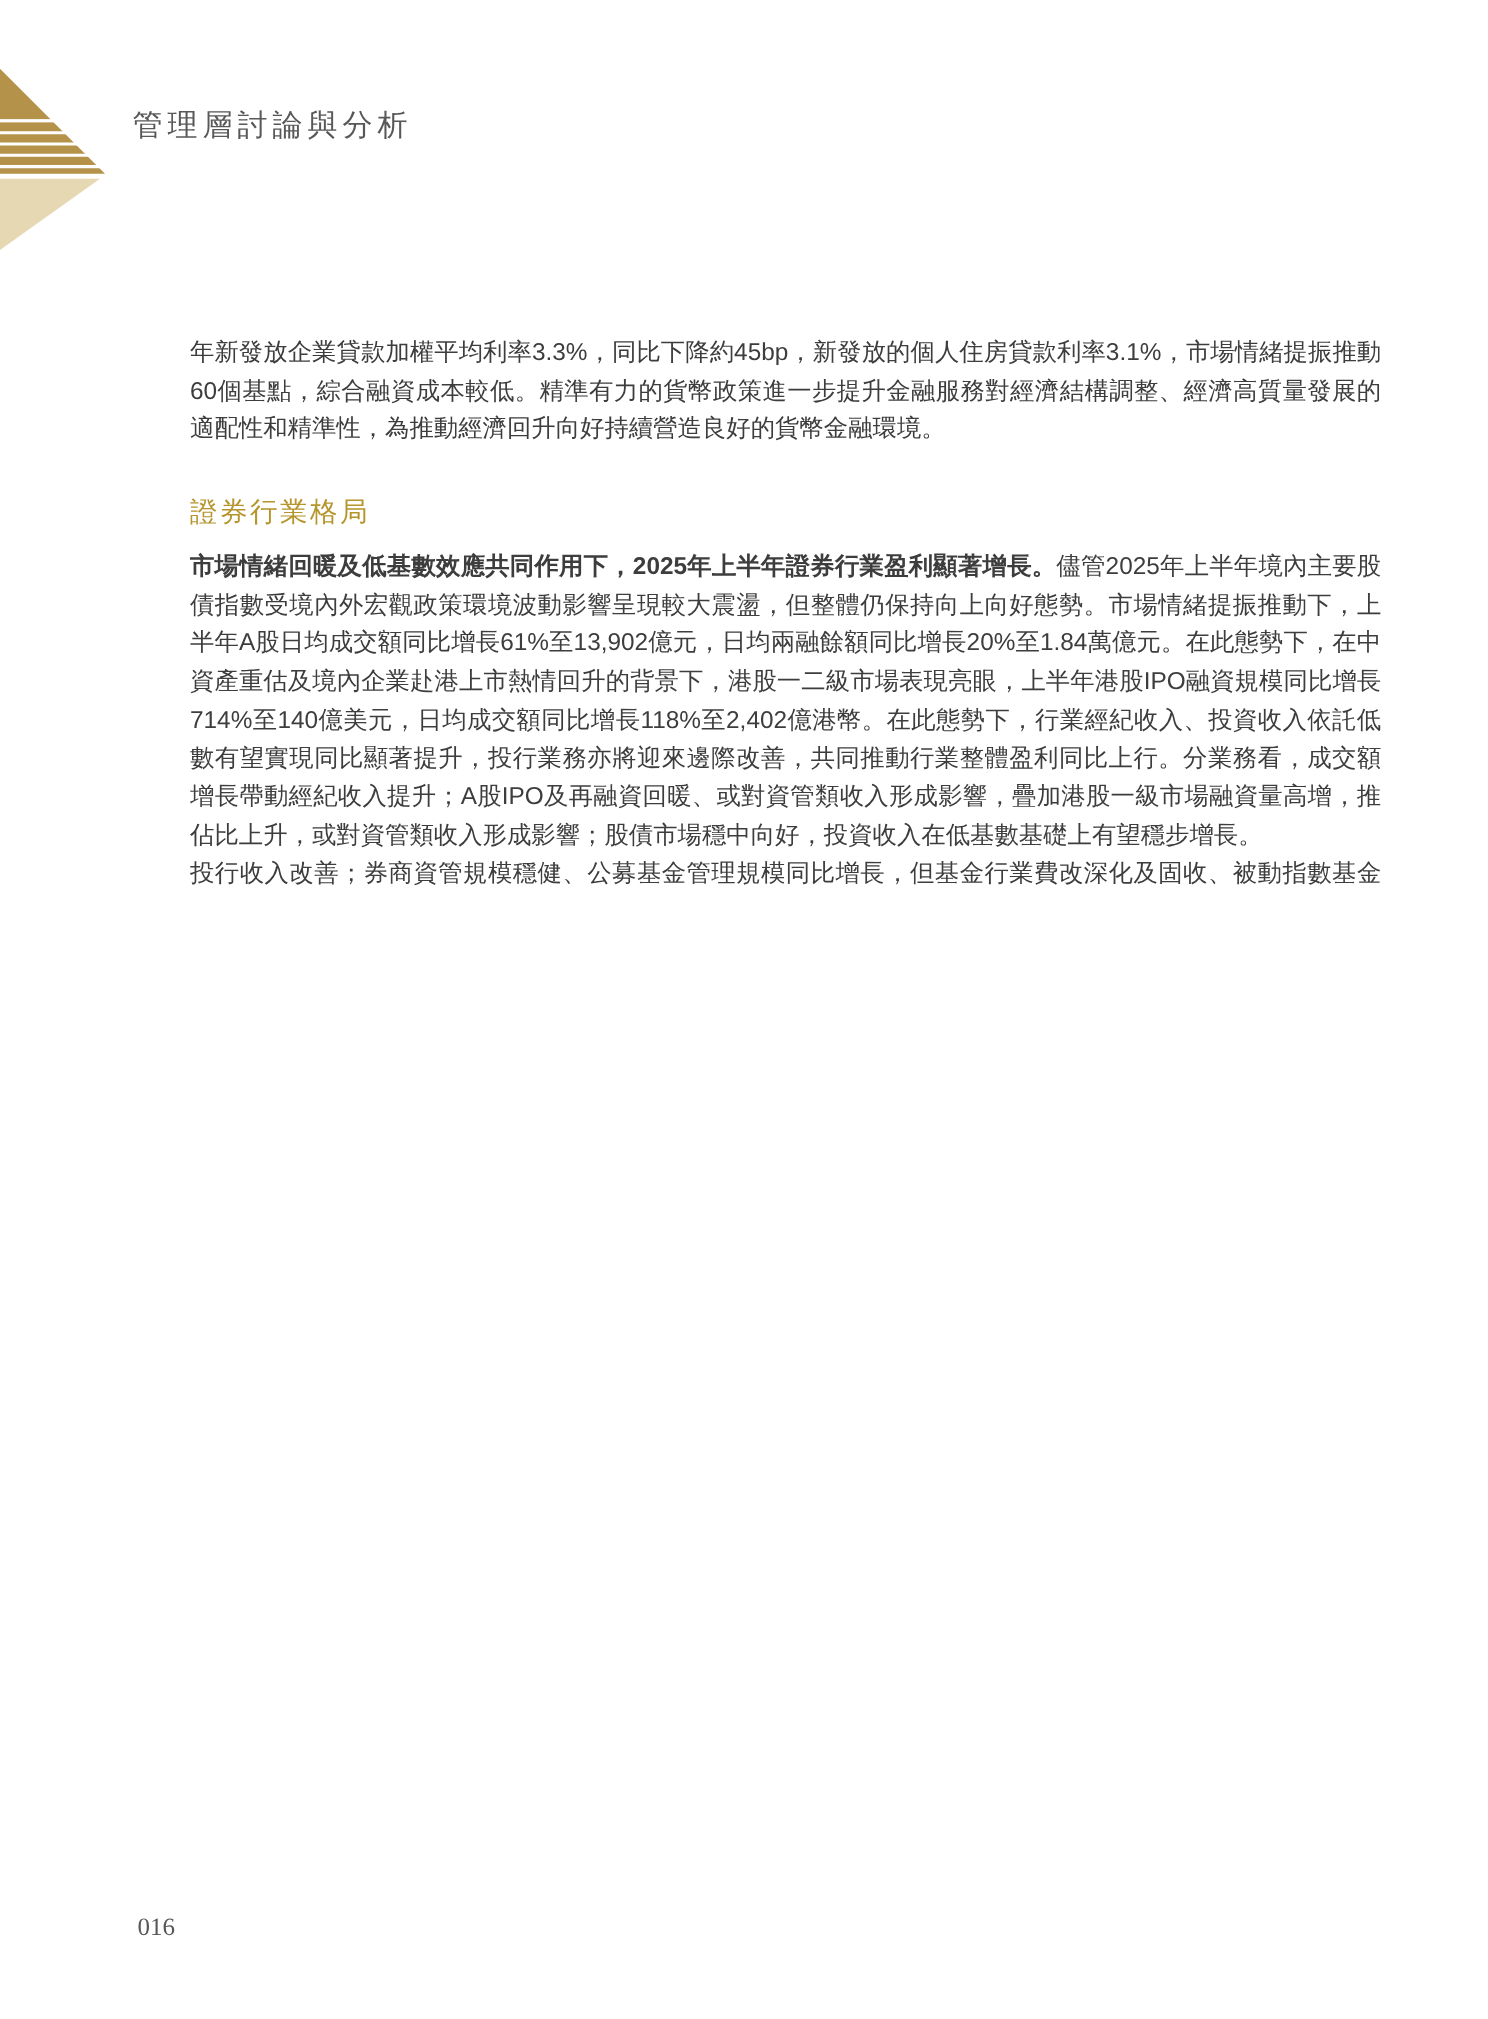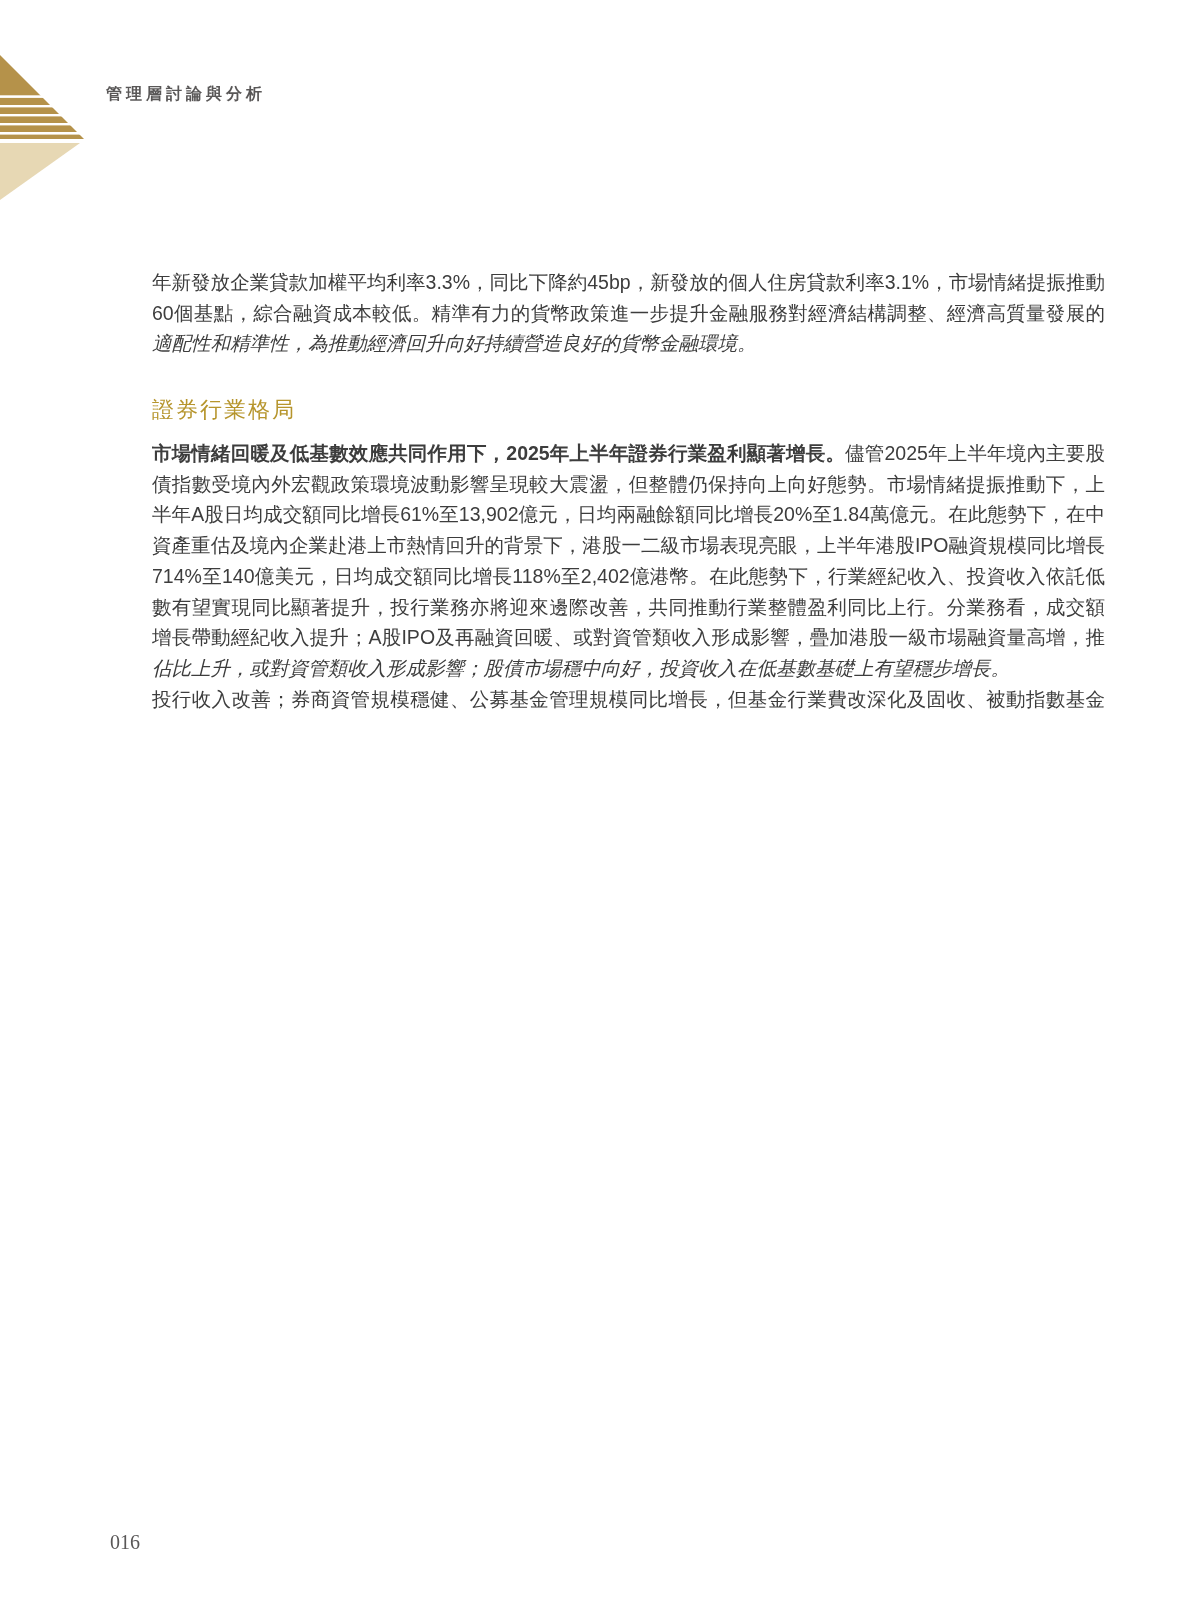--- a/index.html
+++ b/index.html
@@ -26,25 +26,24 @@
   .tri-dark  { fill: var(--tri-dark, #b5924a); }
   .tri-light { fill: var(--tri-light, #e7d8b4); }
   .tri-stripe { fill: #ffffff; }
 
   
   .header-title {
     position: absolute;
     left: 106px;
     top: 84px;
     font-family: "Liberation Serif", serif;
-    font-size: 16px;
+    font-size: 24px;
     letter-spacing: 4px;
     color: var(--muted, #595757);
     white-space: nowrap;
-    font-weight: bold;
   }
 
   
   .content {
     position: absolute;
     left: 152px;
     top: 267px;
     width: 953px;
     color: var(--text, #3d3d3d);
     font-size: 19.5px;
@@ -53,21 +52,20 @@
     height: 30.7px;
     line-height: 30.7px;
     text-align: justify;
     text-align-last: justify;
     text-justify: inter-character;
     overflow: hidden;
     white-space: normal;
   }
   .line.last {
     text-align-last: left;
-    font-style: italic;
   }
   .line b { font-weight: 700; }
 
   .section-heading {
     margin: 0;
     margin-top: 36px;
     margin-bottom: 13px;
     font-size: 22px;
     font-weight: 400;
     letter-spacing: 2px;

